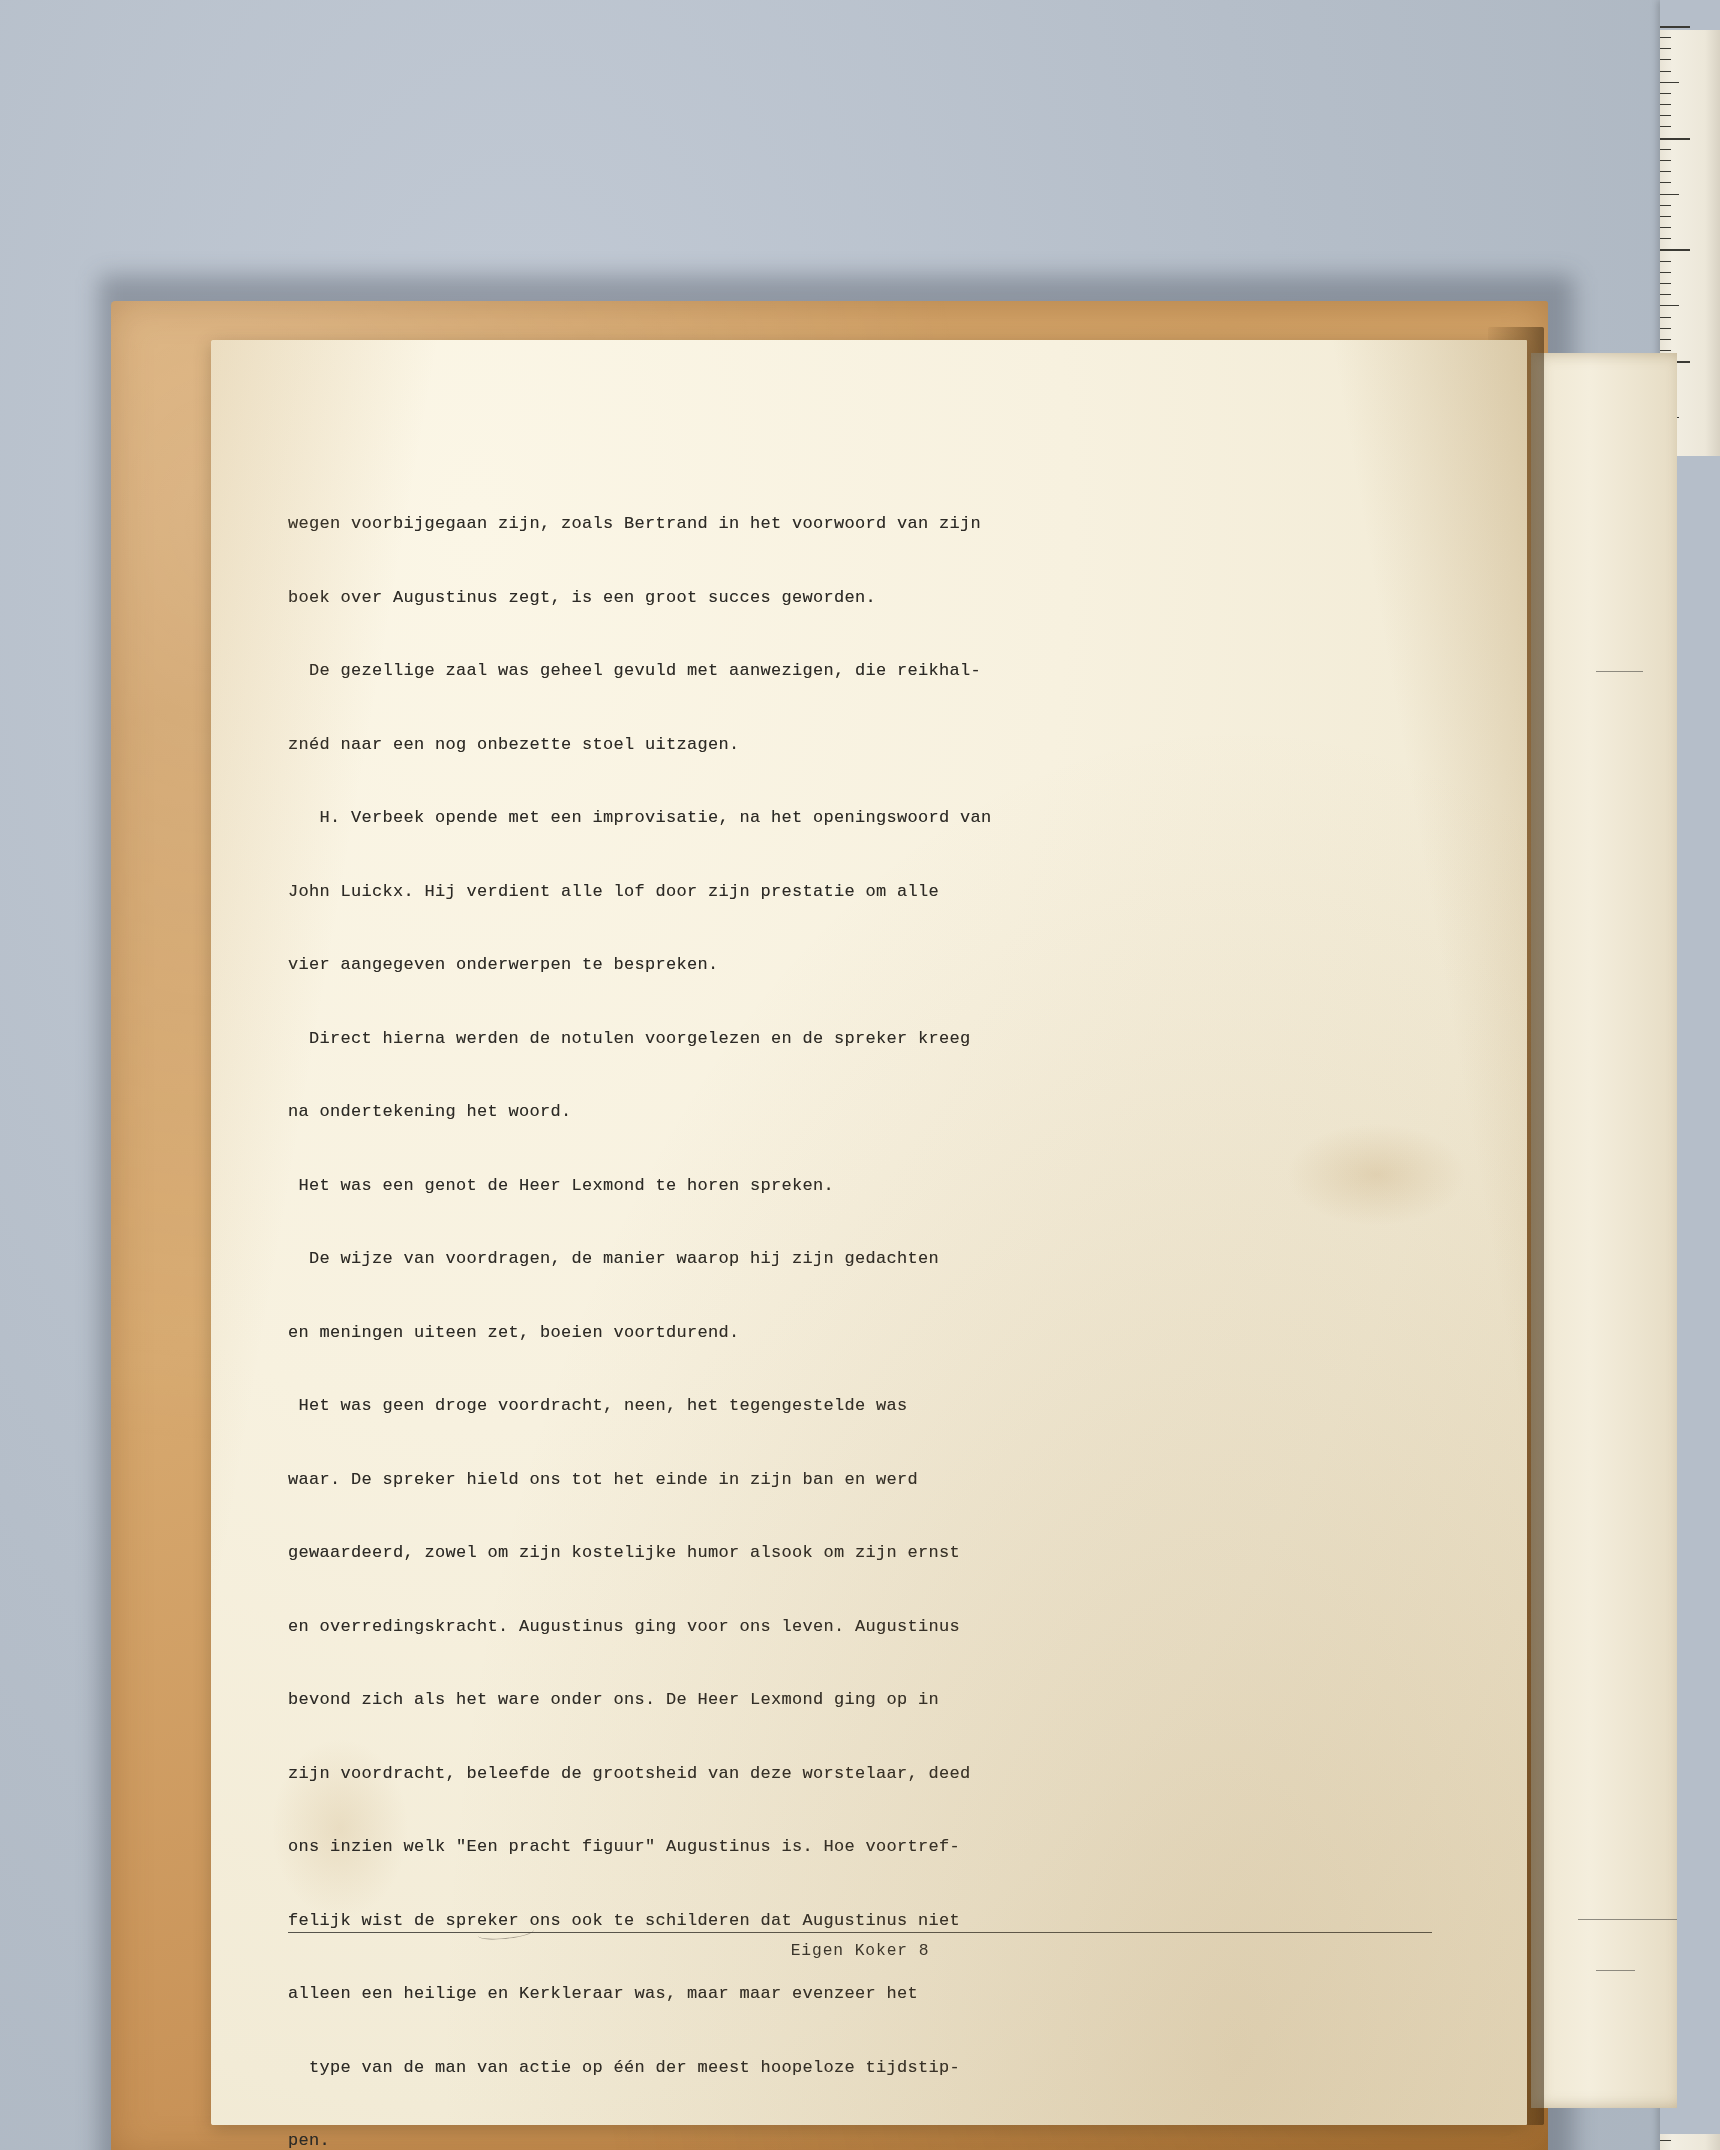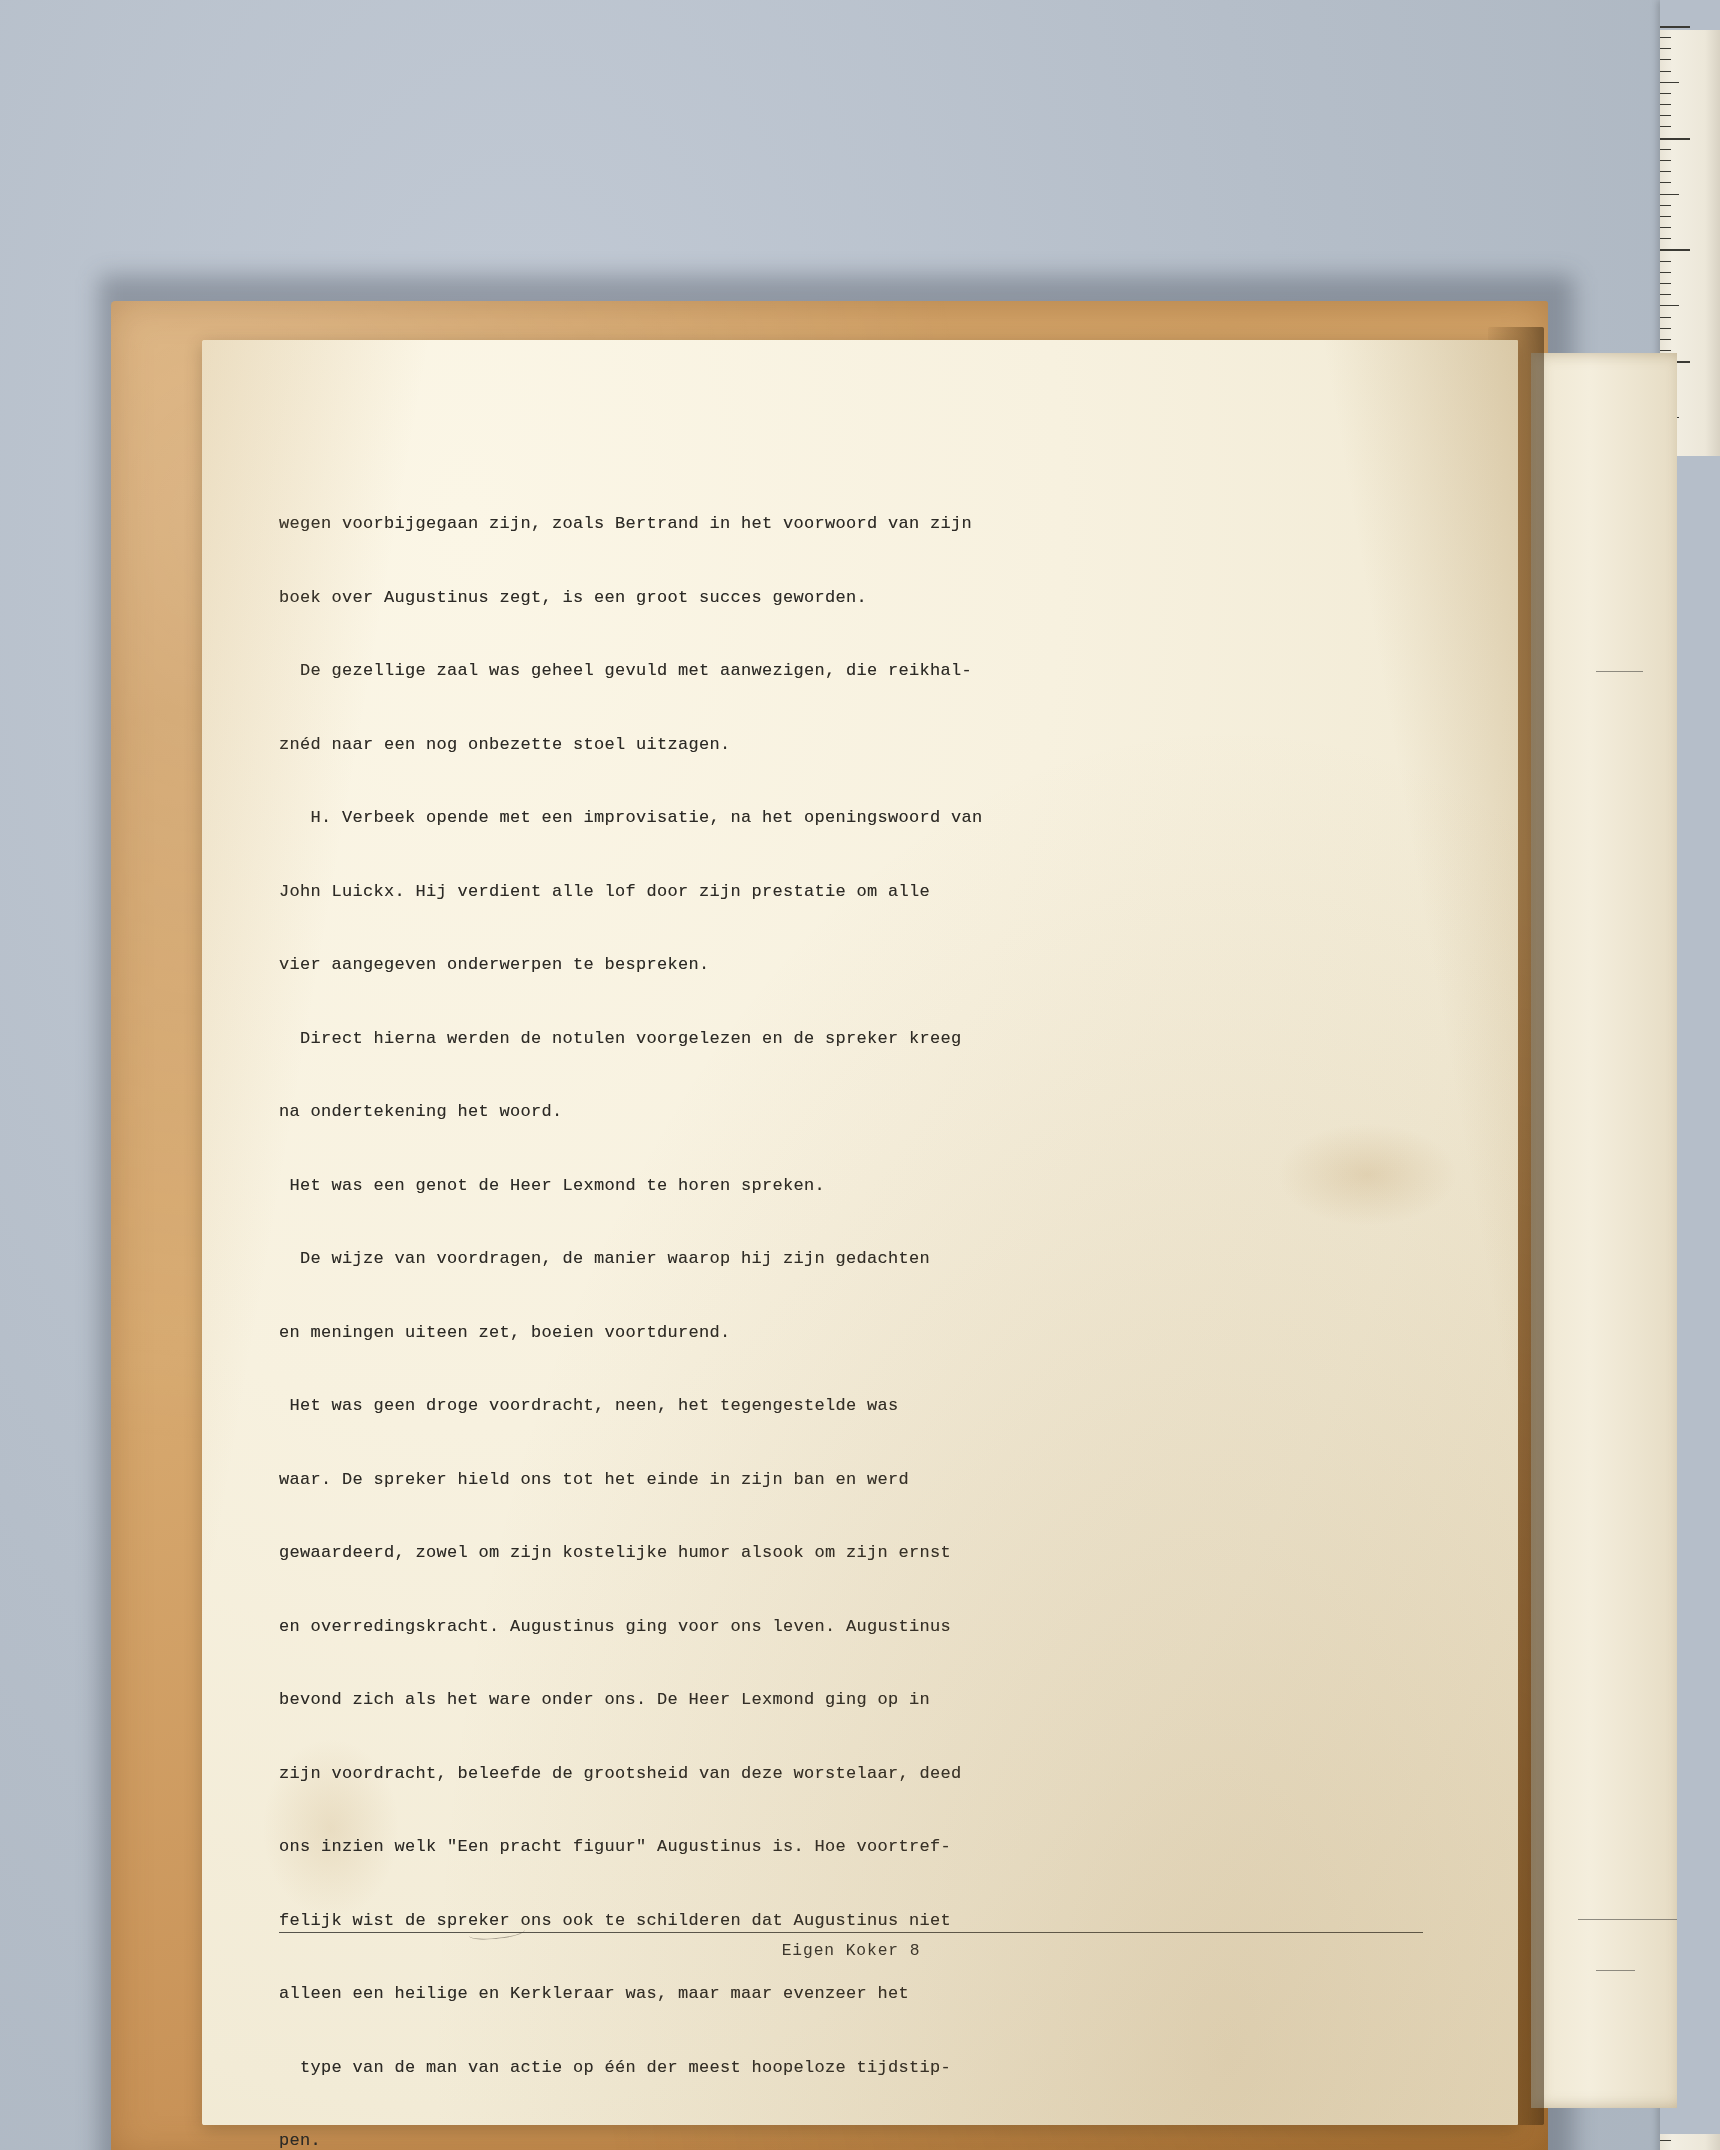--- a/index.html
+++ b/index.html
@@ -102,21 +102,21 @@
   .rp-line {
     position: absolute;
     height: 1.3px;
     background: #6c6a62;
     opacity: 0.75;
   }
 
   
   #page {
     position: absolute;
-    left: 202px;
+    left: 211px;
     top: 340px;
     width: 1316px;
     height: 1785px;
     background:
       radial-gradient(ellipse at 20% 10%, #fbf6e6 0%, #f7f1df 40%, #f2ebd6 70%, #eadfc4 100%);
     box-shadow: 0 4.3px 17px rgba(70,50,20,0.28);
     border-radius: 1.7px 0.9px 0.9px 2.6px;
   }
   #page::after {
     content:"";

